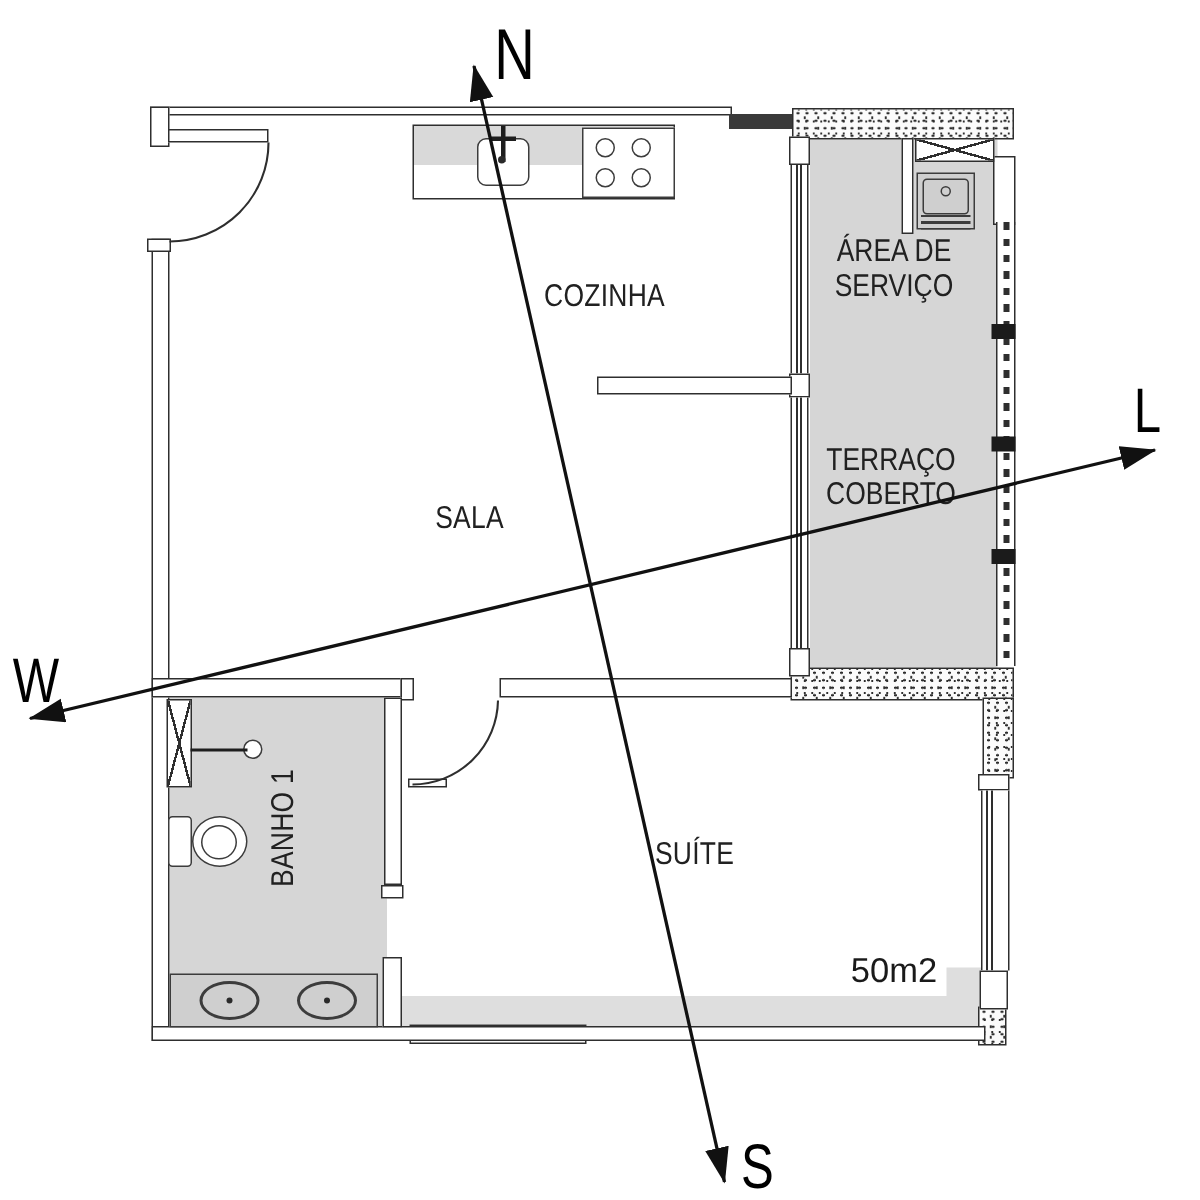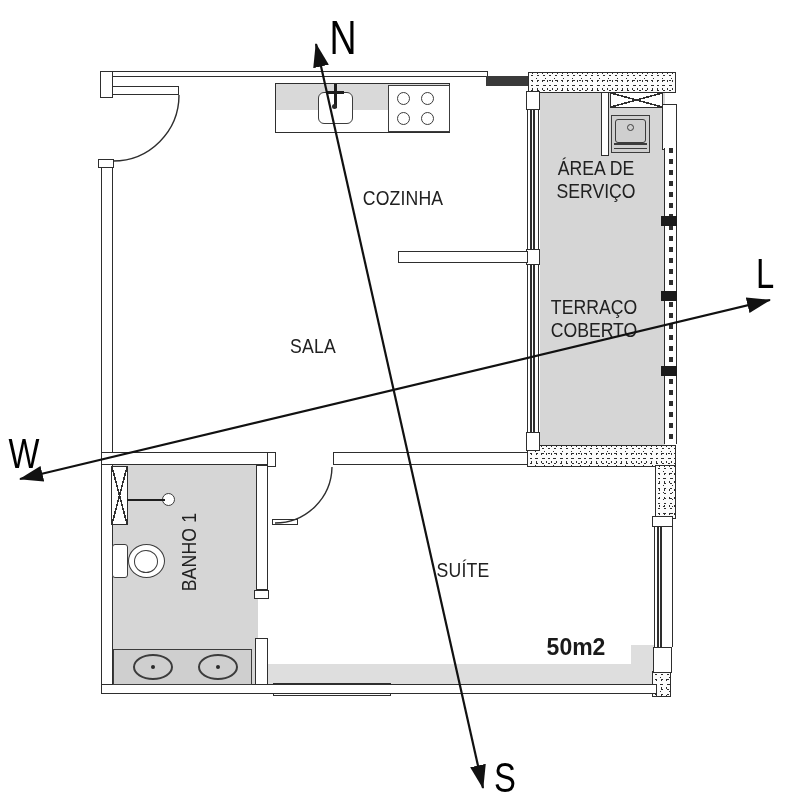--- a/index.html
+++ b/index.html
@@ -139,21 +139,21 @@
   <div class="rlabel2" style="left:596px;top:179px;">
     <div>ÁREA DE</div>
     <div>SERVIÇO</div>
   </div>
   <div class="rlabel2" style="left:594px;top:318px;">
     <div>TERRAÇO</div>
     <div>COBERTO</div>
   </div>
   <div class="rlabel-rot" style="left:189px;top:552px;">BANHO 1</div>
   <div class="rlabel" style="left:463px;top:570px;">SUÍTE</div>
-  <div class="area-label" style="left:576px;top:647px;font-weight:bold;">50m2</div>
+  <div class="area-label" style="left:596px;top:647px;">50m2</div>
 
   <div class="compass" style="left:343px;top:37px;font-size:48px;">N</div>
   <div class="compass" style="left:505px;top:778px;">S</div>
   <div class="compass" style="left:24px;top:454px;">W</div>
   <div class="compass" style="left:765px;top:274px;">L</div>
 
   <svg id="svg-overlay" width="800" height="800" viewBox="0 0 800 800">
     <defs>
       <marker id="arrowhead" markerUnits="userSpaceOnUse" markerWidth="28" markerHeight="20" refX="23" refY="8" orient="auto-start-reverse">
         <path d="M0,0 L24,8 L0,16 Z" fill="#111111"></path>

